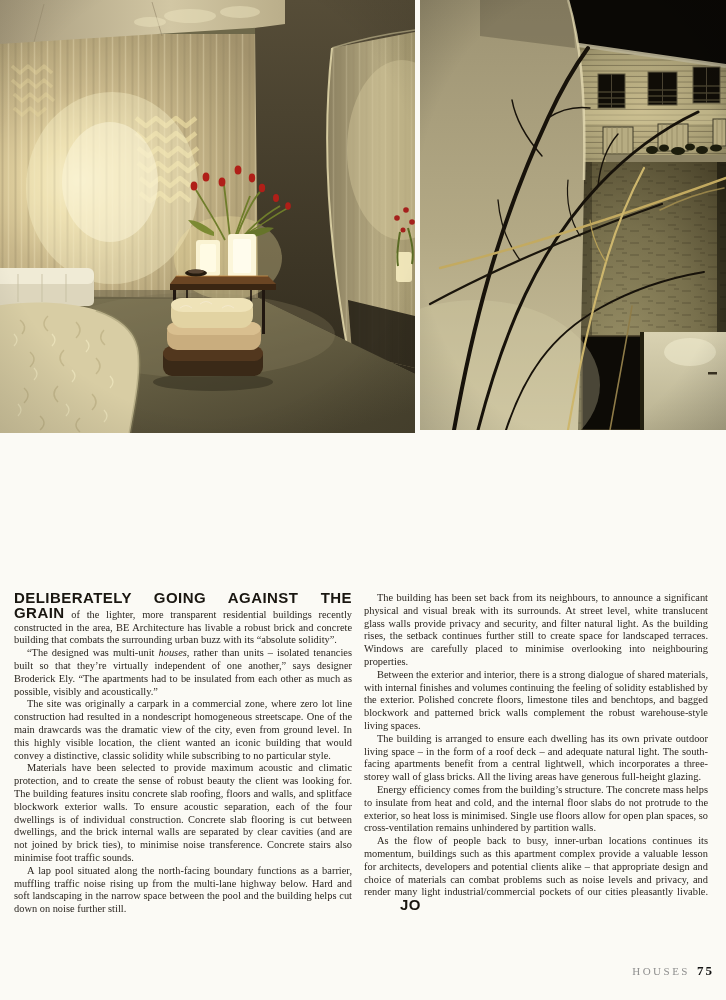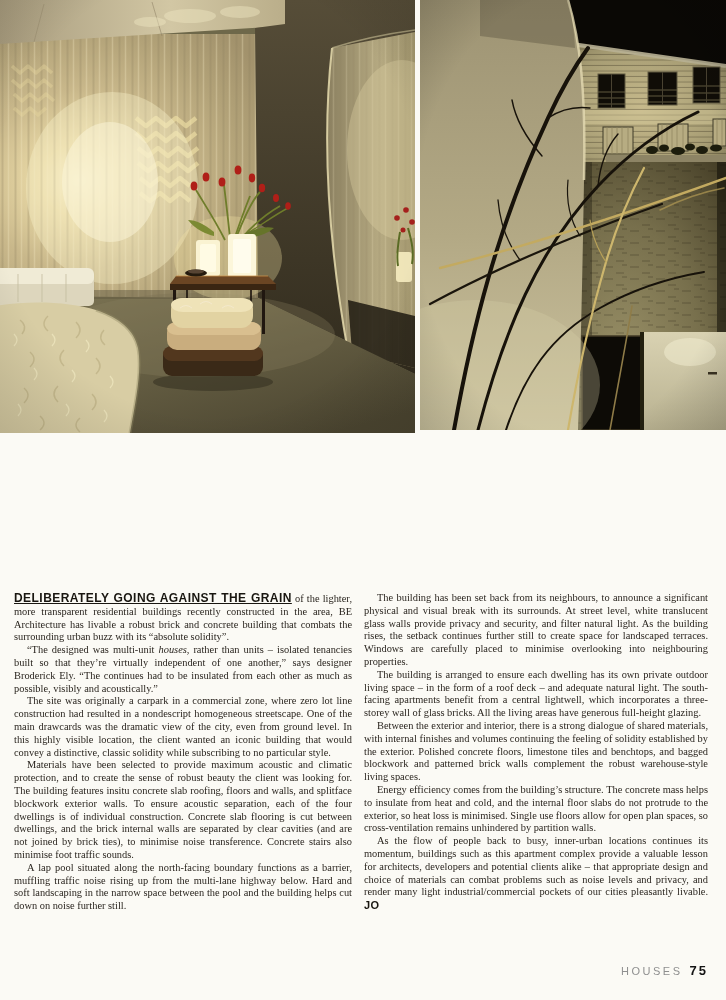--- a/index.html
+++ b/index.html
@@ -17,32 +17,32 @@
     position:absolute; top:592px;
     font-size:10.4px; line-height:12.8px;
     color:#241f19; text-align:justify;
   }
   #col-left  { left:14px;  width:338px; }
   #col-right { left:364px; width:344px; }
   .col p { margin:0; text-indent:13px; }
   .col p.first { text-indent:0; }
   .lead-in {
     font-family:"Liberation Sans", sans-serif;
-    font-weight:bold; font-size:12px; letter-spacing:0.45px;
+    font-weight:bold; font-size:15px; letter-spacing:0.45px;
     color:#191610;
-    text-decoration:underline;
   }
   .byline {
     font-family:"Liberation Sans", sans-serif;
-    font-weight:bold; font-size:11px; letter-spacing:0.5px;
+    font-weight:bold; font-size:15px; letter-spacing:0.5px;
     color:#191610;
+    margin-left:36px;
   }
   .folio {
-    position:absolute; top:961px; right:18px;
-    font-family:Liberation Sans, sans-serif;
+    position:absolute; top:961px; right:12px;
+    font-family:Liberation Serif, serif;
     white-space:nowrap;
     text-align:right;
   }
   .folio .mag { color:#8f8f8f; font-size:11px; letter-spacing:2.5px; }
   .folio .num { color:#141414; font-weight:bold; font-size:13px; letter-spacing:2px; margin-left:7px; }
 </style>
 </head>
 <body>
 
 <div class="photo" id="photo-left">
@@ -380,29 +380,29 @@
     <path d="M240,210 C260,200 282,192 304,188" stroke="#a89150" stroke-width="1.6" opacity="0.8"></path>
     <path d="M186,262 C178,250 172,236 170,220" stroke="#b7a058" stroke-width="1.2"></path>
   </g>
 
   <rect x="0" y="0" width="306" height="430" fill="url(#vinR)"></rect>
 </svg>
 </div>
 
 <div class="col" id="col-left">
   <p class="first"><span class="lead-in"></span><span class="lead-in">DELIBERATELY GOING AGAINST THE GRAIN</span><span> of the lighter, more transparent residential buildings recently constructed in the area, BE Architecture has livable a robust brick and concrete building that combats the surrounding urban buzz with its “absolute solidity”.</span></p>
-  <p><span>“The designed was multi-unit </span><i>houses</i><span>, rather than units – isolated tenancies built so that they’re virtually independent of one another,” says designer Broderick Ely. “The continues had to be insulated from each other as much as possible, visibly and acoustically.”</span></p>
+  <p><span>“The designed was multi-unit </span><i>houses</i><span>, rather than units – isolated tenancies built so that they’re virtually independent of one another,” says designer Broderick Ely. “The apartments had to be insulated from each other as much as possible, visibly and acoustically.”</span></p>
   <p>The site was originally a carpark in a commercial zone, where zero lot line construction had resulted in a nondescript homogeneous streetscape. One of the main drawcards was the dramatic view of the city, even from ground level. In this highly visible location, the client wanted an iconic building that would convey a distinctive, classic solidity while subscribing to no particular style.</p>
   <p>Materials have been selected to provide maximum acoustic and climatic protection, and to create the sense of robust beauty the client was looking for. The building features insitu concrete slab roofing, floors and walls, and splitface blockwork exterior walls. To ensure acoustic separation, each of the four dwellings is of individual construction. Concrete slab flooring is cut between dwellings, and the brick internal walls are separated by clear cavities (and are not joined by brick ties), to minimise noise transference. Concrete stairs also minimise foot traffic sounds.</p>
   <p>A lap pool situated along the north-facing boundary functions as a barrier, muffling traffic noise rising up from the multi-lane highway below. Hard and soft landscaping in the narrow space between the pool and the building helps cut down on noise further still.</p>
 </div>
 
 <div class="col" id="col-right">
   <p>The building has been set back from its neighbours, to announce a significant physical and visual break with its surrounds. At street level, white translucent glass walls provide privacy and security, and filter natural light. As the building rises, the setback continues further still to create space for landscaped terraces. Windows are carefully placed to minimise overlooking into neighbouring properties.</p>
+  <p>Between the exterior and interior, there is a strong dialogue of shared materials, with internal finishes and volumes continuing the feeling of solidity established by the exterior. Polished concrete floors, limestone tiles and benchtops, and bagged blockwork and patterned brick walls complement the robust warehouse-style living spaces.</p>
   <p>The building is arranged to ensure each dwelling has its own private outdoor living space – in the form of a roof deck – and adequate natural light. The south-facing apartments benefit from a central lightwell, which incorporates a three-storey wall of glass bricks. All the living areas have generous full-height glazing.</p>
-  <p>Between the exterior and interior, there is a strong dialogue of shared materials, with internal finishes and volumes continuing the feeling of solidity established by the exterior. Polished concrete floors, limestone tiles and benchtops, and bagged blockwork and patterned brick walls complement the robust warehouse-style living spaces.</p>
   <p>Energy efficiency comes from the building’s structure. The concrete mass helps to insulate from heat and cold, and the internal floor slabs do not protrude to the exterior, so heat loss is minimised. Single use floors allow for open plan spaces, so cross-ventilation remains unhindered by partition walls.</p>
   <p><span>As the flow of people back to busy, inner-urban locations continues its momentum, buildings such as this apartment complex provide a valuable lesson for architects, developers and potential clients alike – that appropriate design and choice of materials can combat problems such as noise levels and privacy, and render many light industrial/commercial pockets of our cities pleasantly livable.</span> <span class="byline">JO</span></p>
 </div>
 
 <div class="folio">
   <span class="mag">HOUSES</span><span class="num">75</span>
 </div>
 
 </body></html>

